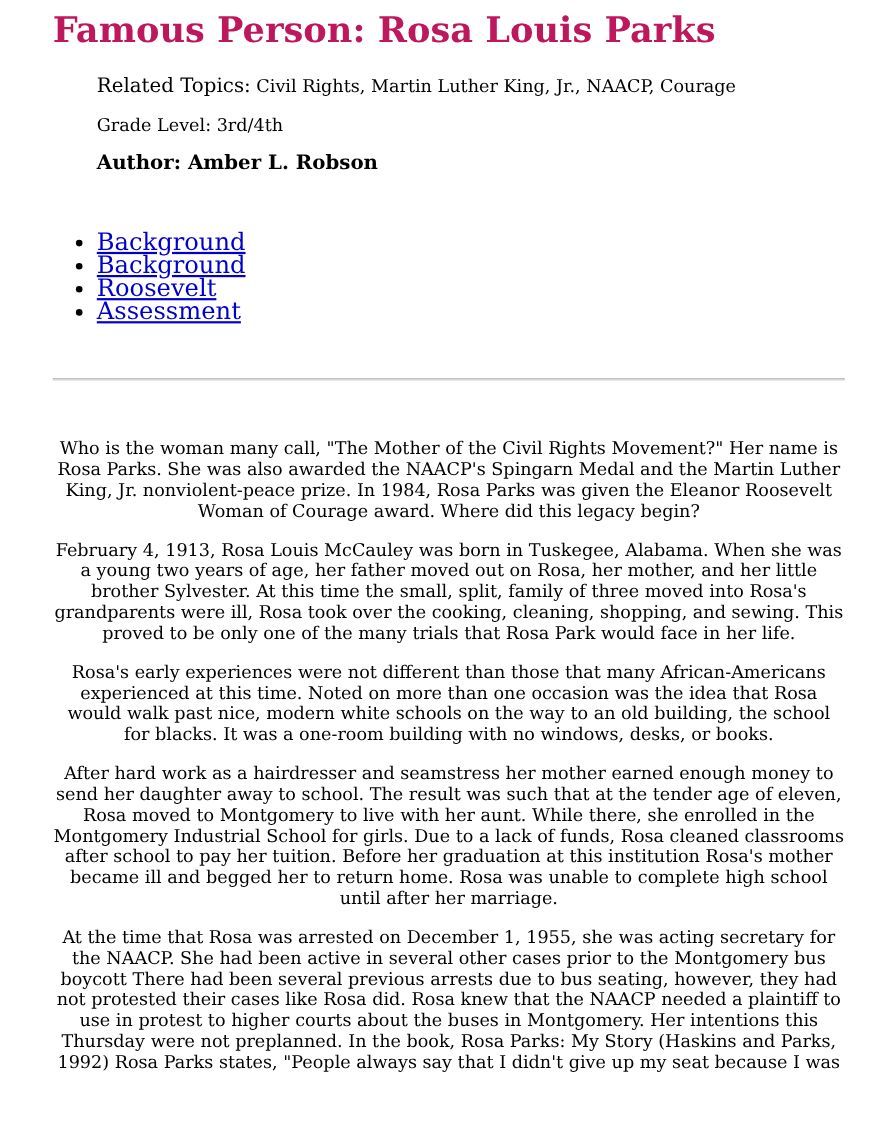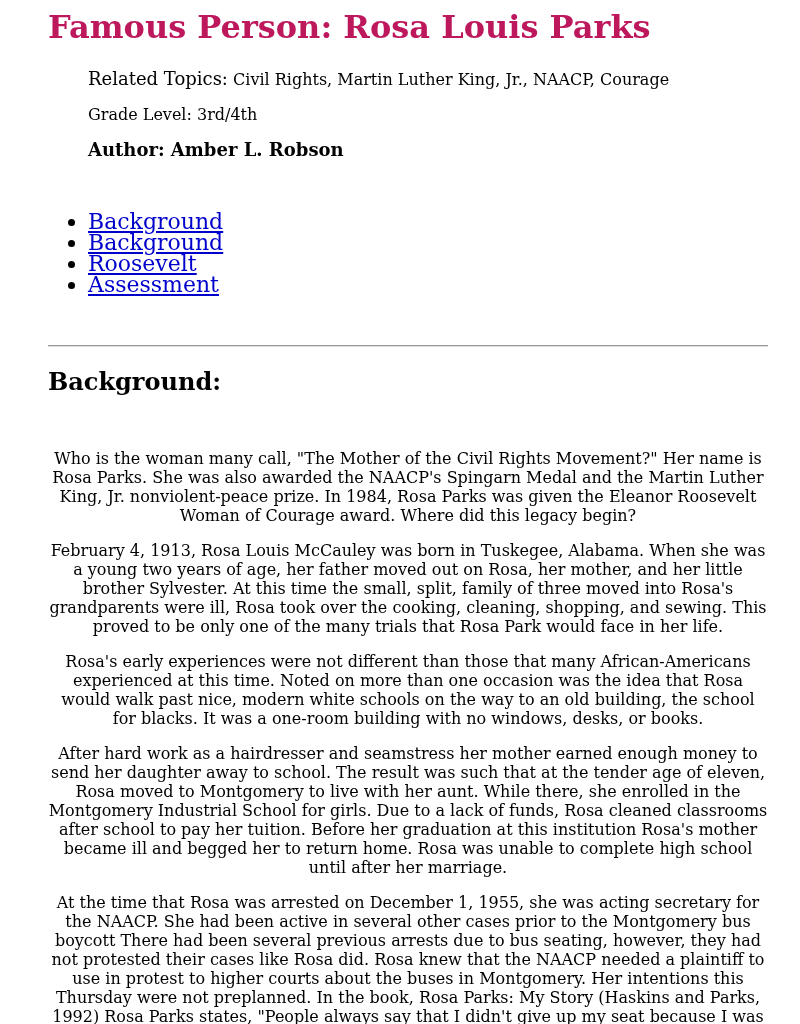--- a/index.html
+++ b/index.html
@@ -91,21 +91,20 @@
 
   <ul class="toc">
     <li><a href="#background">Background</a></li>
     <li><a href="#objectives">Background</a></li>
     <li><a href="#procedures">Roosevelt</a></li>
     <li><a href="#assessment">Assessment</a></li>
   </ul>
 
   <hr class="divider">
 
-  <h2 class="section" id="background">Background:</h2>
 
   <div class="body-text">
     <p>Who is the woman many call, "The Mother of the Civil Rights Movement?" Her name is Rosa Parks. She was also awarded the NAACP's Spingarn Medal and the Martin Luther King, Jr. nonviolent-peace prize. In 1984, Rosa Parks was given the Eleanor Roosevelt Woman of Courage award. Where did this legacy begin?</p>
     <p>February 4, 1913, Rosa Louis McCauley was born in Tuskegee, Alabama. When she was a young two years of age, her father moved out on Rosa, her mother, and her little brother Sylvester. At this time the small, split, family of three moved into Rosa's grandparents were ill, Rosa took over the cooking, cleaning, shopping, and sewing. This proved to be only one of the many trials that Rosa Park would face in her life.</p>
     <p>Rosa's early experiences were not different than those that many African-Americans experienced at this time. Noted on more than one occasion was the idea that Rosa would walk past nice, modern white schools on the way to an old building, the school for blacks. It was a one-room building with no windows, desks, or books.</p>
     <p>After hard work as a hairdresser and seamstress her mother earned enough money to send her daughter away to school. The result was such that at the tender age of eleven, Rosa moved to Montgomery to live with her aunt. While there, she enrolled in the Montgomery Industrial School for girls. Due to a lack of funds, Rosa cleaned classrooms after school to pay her tuition. Before her graduation at this institution Rosa's mother became ill and begged her to return home. Rosa was unable to complete high school until after her marriage.</p>
     <p>At the time that Rosa was arrested on December 1, 1955, she was acting secretary for the NAACP. She had been active in several other cases prior to the Montgomery bus boycott There had been several previous arrests due to bus seating, however, they had not protested their cases like Rosa did. Rosa knew that the NAACP needed a plaintiff to use in protest to higher courts about the buses in Montgomery. Her intentions this Thursday were not preplanned. In the book, Rosa Parks: My Story (Haskins and Parks, 1992) Rosa Parks states, "People always say that I didn't give up my seat because I was</p>
   </div>
 </div>
 

